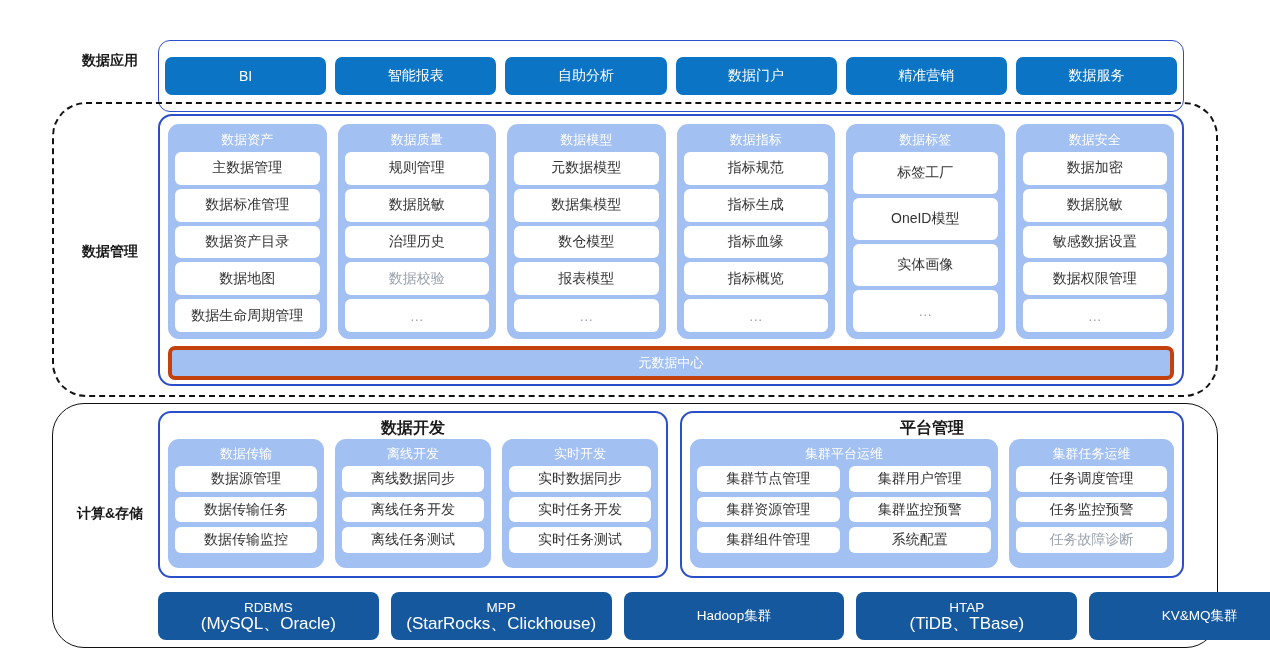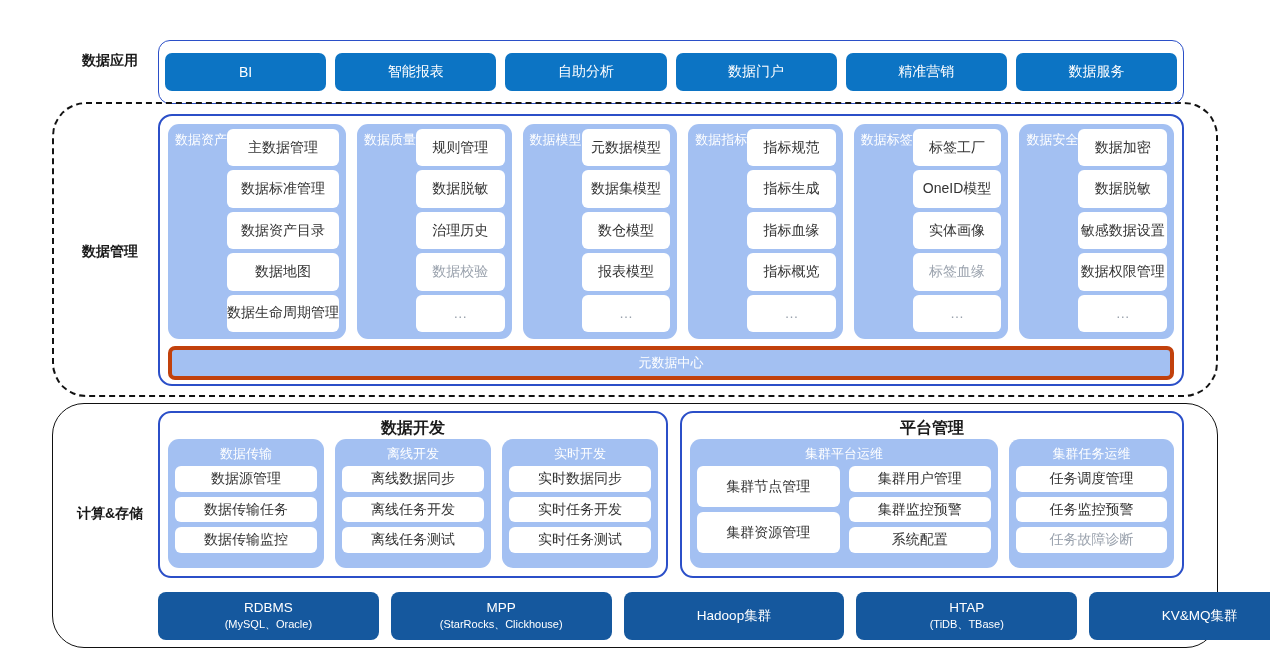--- a/index.html
+++ b/index.html
@@ -22,21 +22,21 @@
     font-size: 14px;
     color: #1a1a1a;
     text-align: center;
     white-space: nowrap;
   }
 
   
   .app-band {
     position: absolute;
     left: 158px; top: 40px;
-    width: 1026px; height: 64px;
+    width: 1026px; height: 72px;
     border: 1.4px solid #2b4fc8;
     border-radius: 12px;
     box-sizing: border-box;
     display: flex;
     align-items: center;
     padding: 0 6px;
     gap: 9px;
   }
   .app-chip {
     flex: 1 1 0;
@@ -71,20 +71,21 @@
     gap: 11px;
     height: 215px;
   }
   .group {
     flex: 1 1 0;
     background: #a3c0f2;
     border-radius: 11px;
     padding: 5px 7px 7px 7px;
     box-sizing: border-box;
     display: flex;
+    flex-direction: column;
   }
   .group-title {
     color: #ffffff;
     font-size: 13px;
     text-align: center;
     line-height: 22px;
     height: 23px;
     white-space: nowrap;
   }
   .group-items {
@@ -194,21 +195,21 @@
     background: #15589e;
     border-radius: 8px;
     color: #ffffff;
     font-size: 13.5px;
     line-height: 16px;
     text-align: center;
     display: flex; flex-direction: column;
     align-items: center; justify-content: center;
     white-space: nowrap;
   }
-  .store-chip .sub { font-size: 11px; }
+  .store-chip .sub { font-size: 17px; }
 </style>
 </head>
 <body>
 
 <div id="canvas">
 
   <div class="side-label" style="left:70px; top:52px; width:80px;">数据应用</div>
   <div class="side-label" style="left:70px; top:243px; width:80px;">数据管理</div>
   <div class="side-label" style="left:64px; top:505px; width:92px;">计算&amp;存储</div>
 
@@ -263,21 +264,20 @@
             <div class="leaf">指标概览</div>
             <div class="leaf muted">…</div>
           </div>
         </div>
         <div class="group">
           <div class="group-title">数据标签</div>
           <div class="group-items">
             <div class="leaf">标签工厂</div>
             <div class="leaf">OneID模型</div>
             <div class="leaf">实体画像</div>
-            <div class="leaf muted">标签血缘</div>
             <div class="leaf muted">…</div>
           </div>
         </div>
         <div class="group">
           <div class="group-title">数据安全</div>
           <div class="group-items">
             <div class="leaf">数据加密</div>
             <div class="leaf">数据脱敏</div>
             <div class="leaf">敏感数据设置</div>
             <div class="leaf">数据权限管理</div>
@@ -327,20 +327,21 @@
       </div>
       <div class="panel" style="flex: 1 1 auto;">
         <div class="panel-title">平台管理</div>
         <div class="panel-body">
           <div class="grp2" style="flex: 1.95 1 0px;">
             <div class="grp2-title">集群平台运维</div>
             <div class="grp2-cols">
               <div class="grp2-col">
                 <div class="leaf">集群节点管理</div>
                 <div class="leaf">集群资源管理</div>
+                <div class="leaf">集群组件管理</div>
               </div>
               <div class="grp2-col">
                 <div class="leaf">集群用户管理</div>
                 <div class="leaf">集群监控预警</div>
                 <div class="leaf">系统配置</div>
               </div>
             </div>
           </div>
           <div class="grp2" style="flex: 1 1 0px;">
             <div class="grp2-title">集群任务运维</div>

